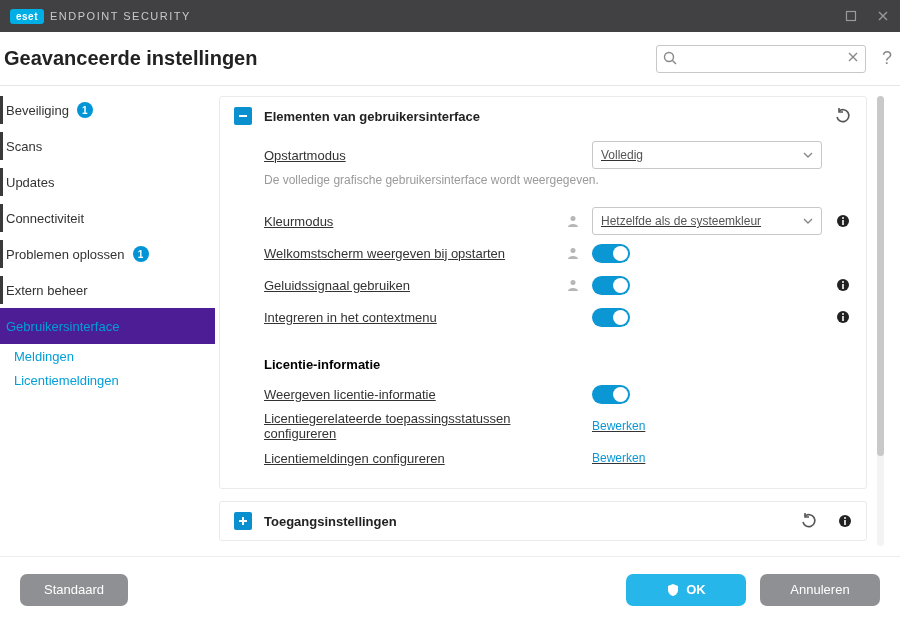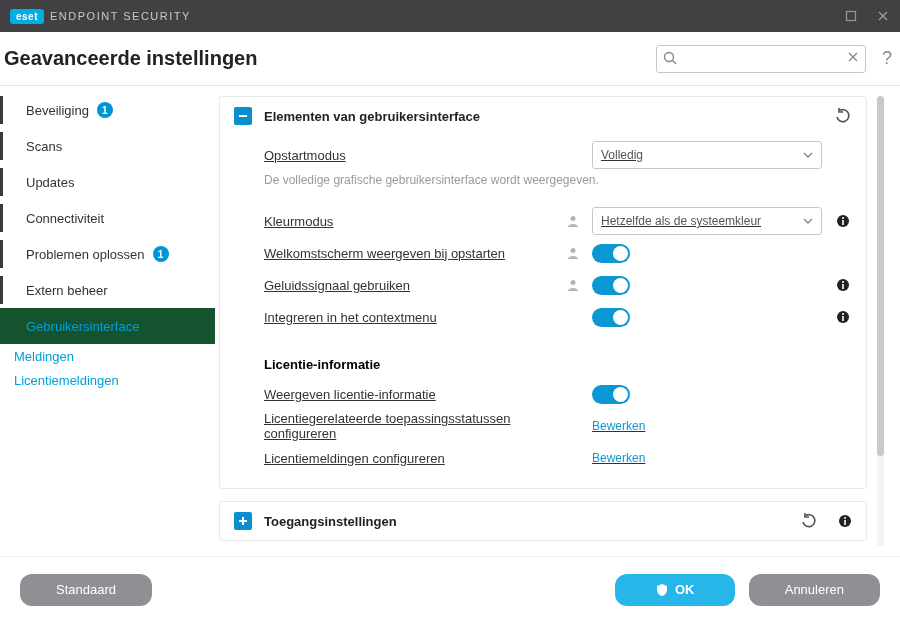--- a/index.html
+++ b/index.html
@@ -16,22 +16,22 @@
   .headerbar h1 { font-size: 20px; font-weight: 600; color: #222; flex: 1; }
   .search-wrap { position: relative; width: 210px; }
   .search-wrap input { width: 100%; height: 28px; border: 1px solid #c8c8c8; border-radius: 3px; padding: 0 26px 0 28px; font-size: 12px; }
   .search-wrap .mag { position: absolute; left: 6px; top: 5px; color: #888; }
   .search-wrap .clear { position: absolute; right: 6px; top: 5px; color: #888; cursor: pointer; }
   .help-icon { color: #888; font-size: 18px; padding: 0 4px; cursor: pointer; }
 
   .body { display: flex; height: 470px; }
 
   .sidebar { width: 215px; padding-top: 6px; }
-  .side-item { position: relative; display: flex; align-items: center; height: 36px; padding: 0 26px; font-size: 13px; color: #333; cursor: pointer; }
-  .side-item.selected { background: #14532d; color: #009fd8; }
+  .side-item { position: relative; display: flex; align-items: center; height: 36px; padding: 0 6px; font-size: 13px; color: #333; cursor: pointer; }
+  .side-item.selected { background: #4c1d95; color: #009fd8; }
   .side-item .bar { position: absolute; left: 0; top: 4px; bottom: 4px; width: 3px; background: #3a3a3a; display: none; }
   .side-item.barred .bar { display: block; }
   .side-badge { display: inline-flex; align-items: center; justify-content: center; margin-left: 8px; width: 16px; height: 16px; border-radius: 8px; background: #0095d6; color: #fff; font-size: 10px; font-weight: 700; }
   .side-sub { padding-left: 14px; height: 24px; display: flex; align-items: center; font-size: 13px; color: #009fd8; cursor: pointer; }
 
   .content { flex: 1; padding: 10px 16px 10px 4px; overflow: hidden; position: relative; }
   .scroll-region { height: 100%; overflow: hidden; display:flex; gap:10px;}
   .scroll-inner { flex:1; display:flex; flex-direction:column; gap:12px; }
   .vscrollbar { width:7px; background:#f3f3f3; border-radius:4px; position:relative; }
   .vscrollbar .thumb { position:absolute; top:0; left:0; right:0; height:80%; background:#c9c9c9; border-radius:4px; }
@@ -53,21 +53,21 @@
   .select .caret { margin-left: auto; color: #888; }
 
   .toggle { width: 38px; height: 19px; background: #0b97d4; border-radius: 10px; position: relative; cursor: pointer; }
   .toggle::after { content: ""; position: absolute; right: 2px; top: 2px; width: 15px; height: 15px; background: #fff; border-radius: 50%; }
 
   .link { color: #0b97d4; font-size: 12px; cursor: pointer; }
 
   .undo { color: #555; cursor: pointer; }
 
   .footer { height: 66px; display: flex; align-items: center; padding: 0 20px; gap: 14px; border-top: 1px solid #eee; }
-  .btn { height: 32px; padding: 0 36px; border-radius: 12px; border: none; font-size: 13px; cursor: pointer; display: inline-flex; align-items: center; gap: 6px; }
+  .btn { height: 32px; padding: 0 24px; border-radius: 7px; border: none; font-size: 13px; cursor: pointer; display: inline-flex; align-items: center; gap: 6px; }
   .btn-default { background: #8f9093; color: #fff; }
   .btn-primary { background: #27b6ea; color: #fff; font-weight: 600; min-width:120px; justify-content:center; }
   .btn-secondary { background: #8f9093; color: #fff; min-width:120px; justify-content:center; }
   .footer .spacer { flex: 1; }
 
   svg { display: block; }
 </style>
 </head>
 <body>
 

